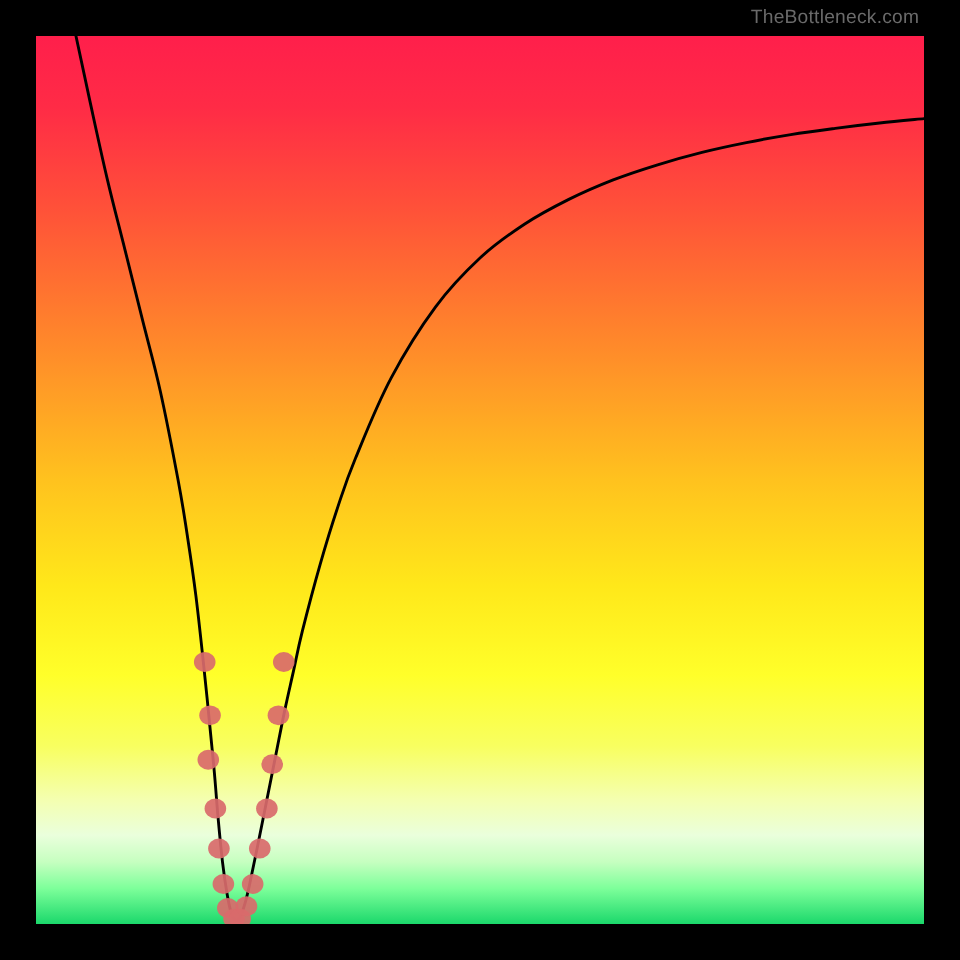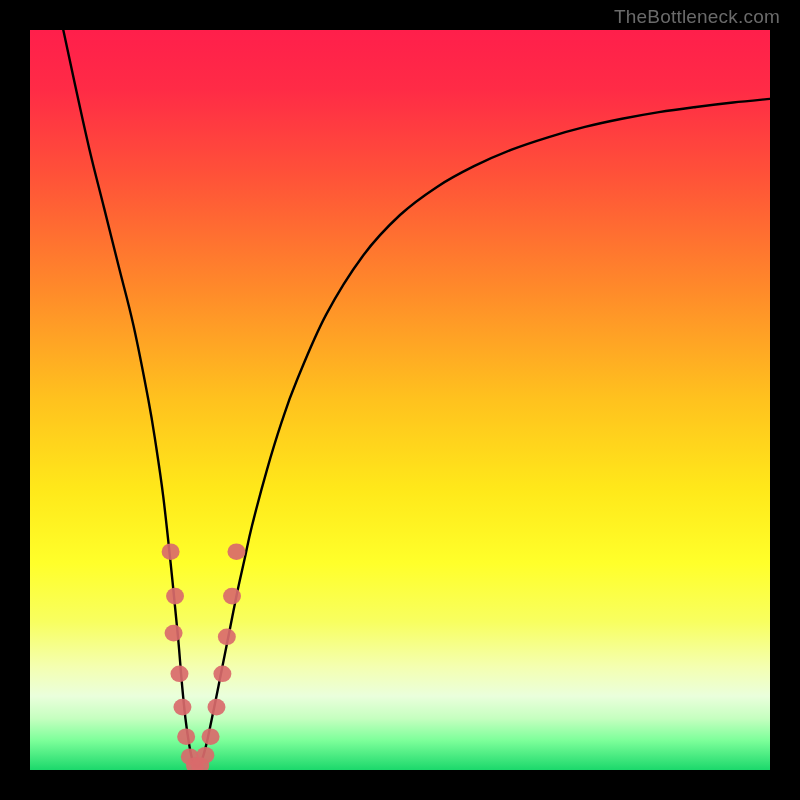--- a/index.html
+++ b/index.html
@@ -29,22 +29,22 @@
     position: absolute;
     inset: 0;
   }
   .curve-svg {
     position: absolute;
     inset: 0;
   }
   .watermark {
     position: absolute;
     top: 6px;
-    right: 20px;
-    font-size: 19px;
+    right: 34px;
+    font-size: 16px;
     font-weight: 400;
     color: #6a6a6a;
     letter-spacing: 0.2px;
     text-align: right;
   }
 </style>
 </head>
 <body>
 
 <div class="frame">

